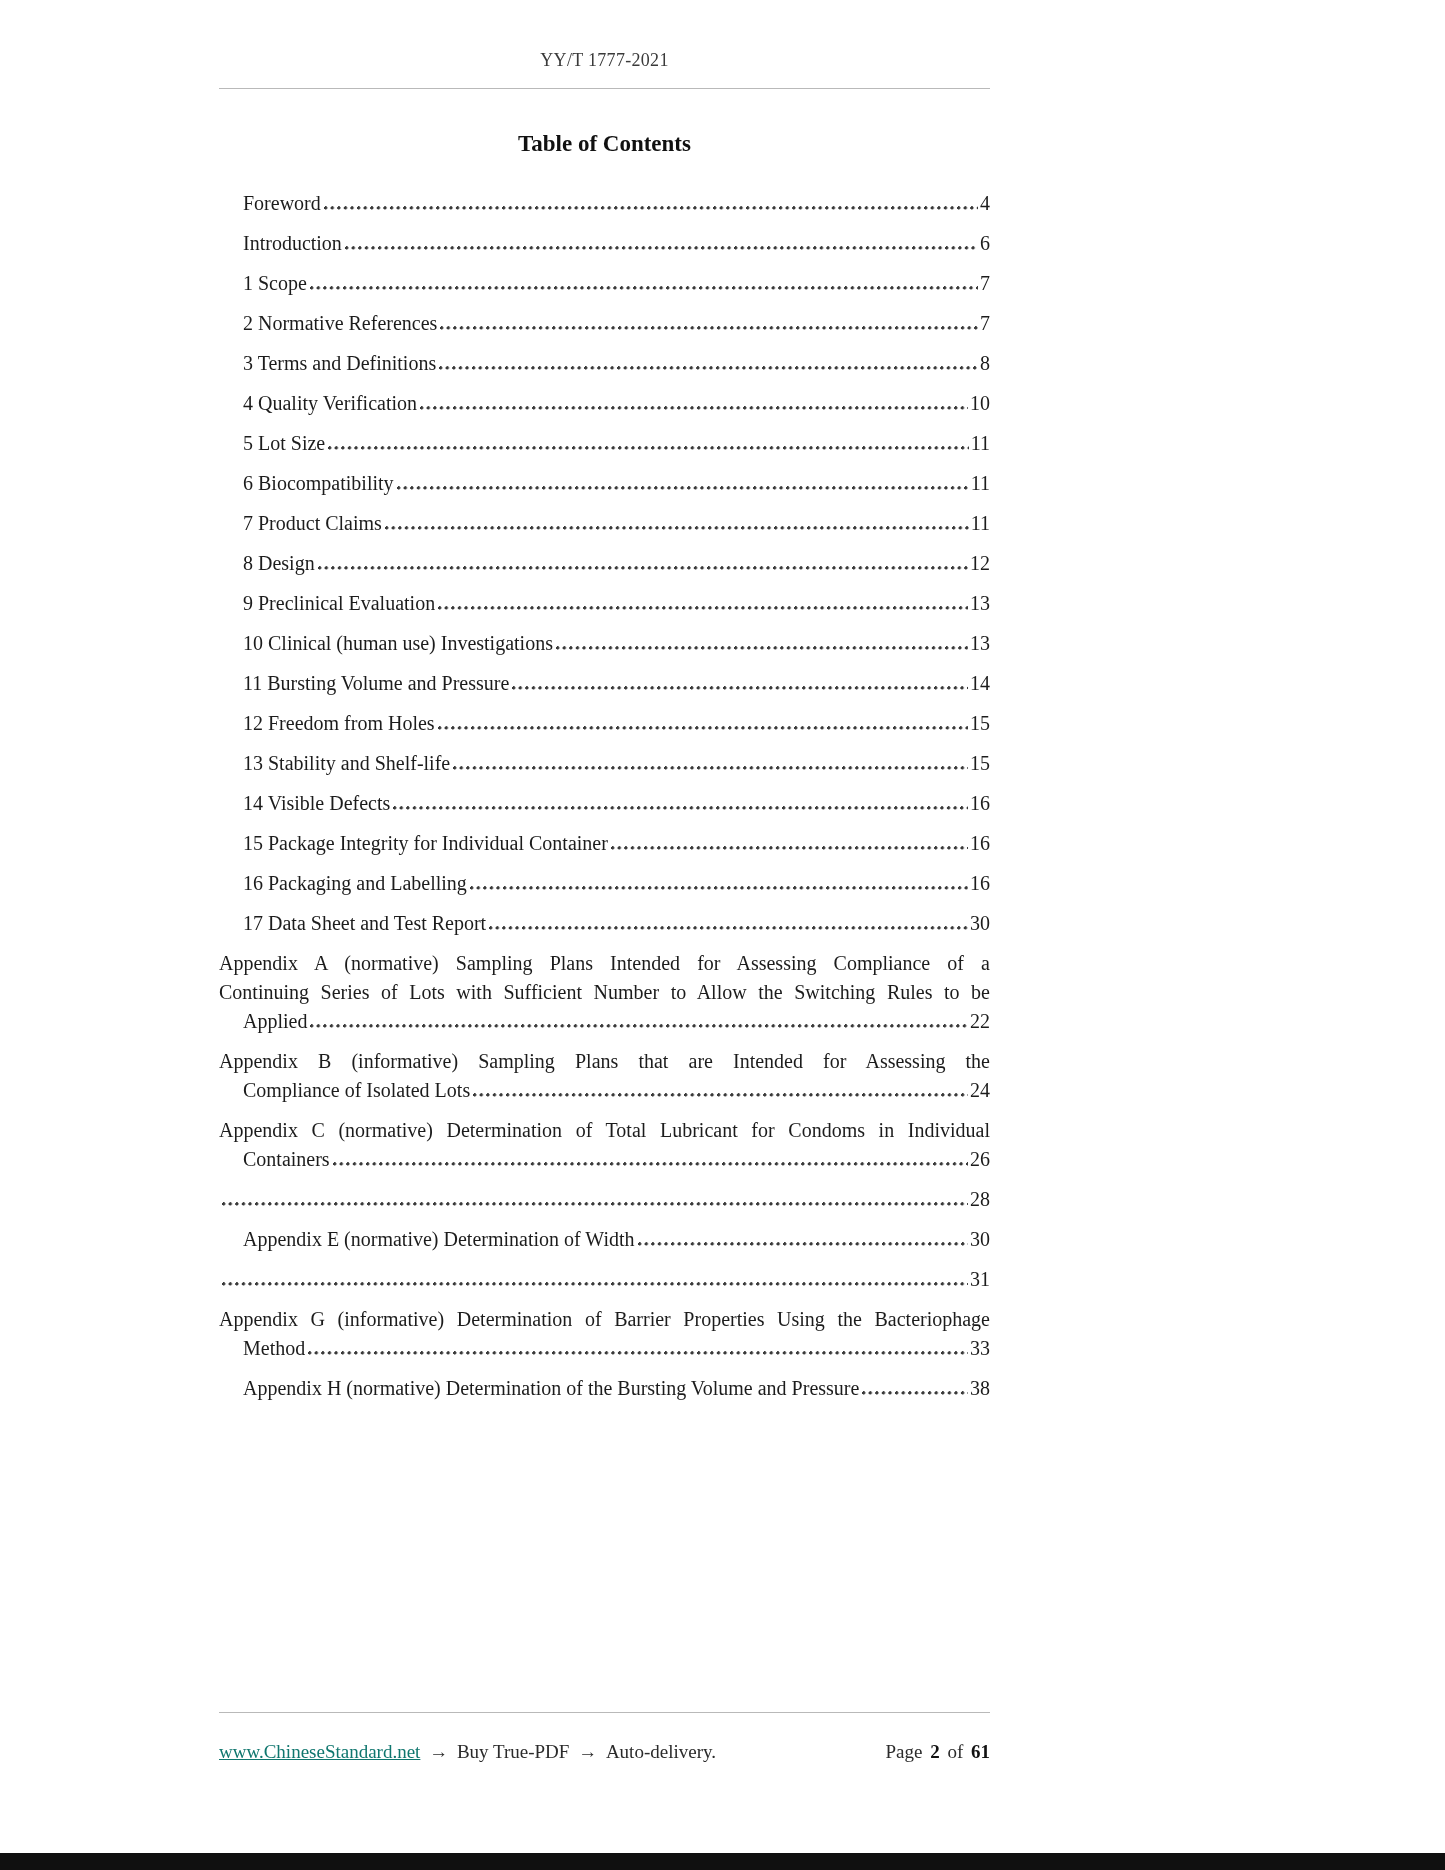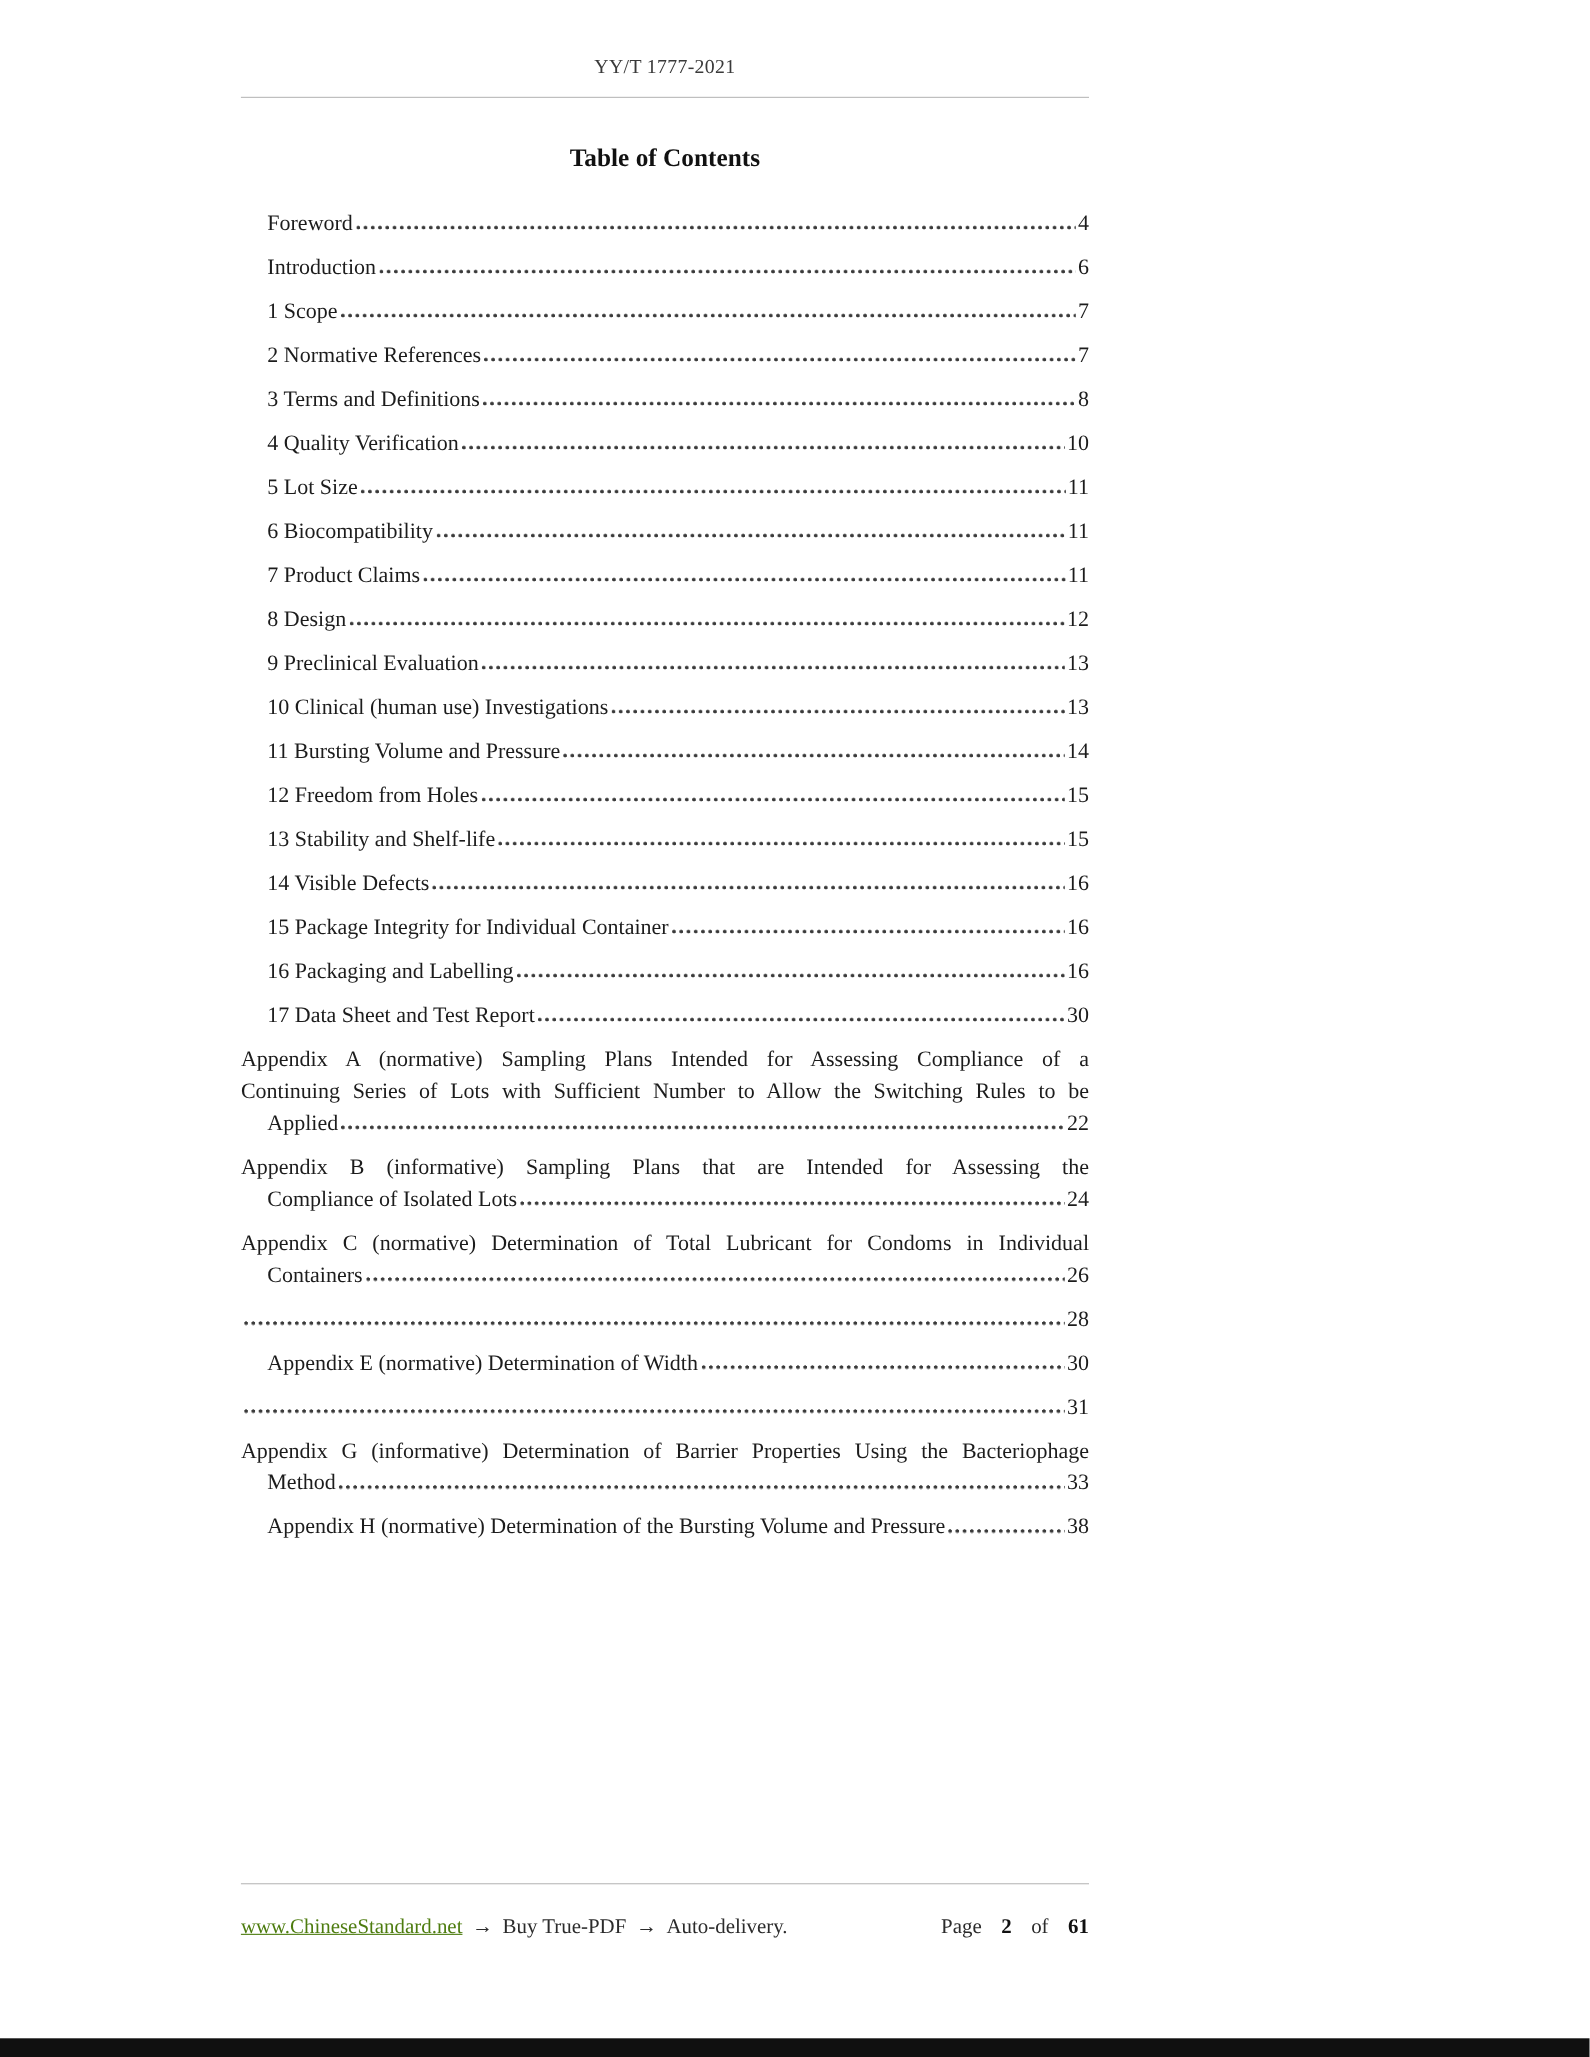--- a/index.html
+++ b/index.html
@@ -73,26 +73,26 @@
   }
   .footer-row {
     margin-top: 28px;
     display: flex;
     justify-content: space-between;
     align-items: baseline;
     font-size: 19px;
     color: #2b2b2b;
   }
   .site-link {
-    color: #4d7c0f;
+    color: #0f766e;
     text-decoration: underline;
     cursor: pointer;
   }
   .footer-left span { margin-left: 4px; }
-  .footer-right span, .footer-right b { margin-left: 13px; }
+  .footer-right span, .footer-right b { margin-left: 3px; }
   .footer-right b { font-weight: bold; color: #111; }
   .bottom-bar {
     position: absolute;
     left: 0;
     bottom: 0;
     width: 100%;
     height: 17px;
     background: #101010;
   }
 </style>

